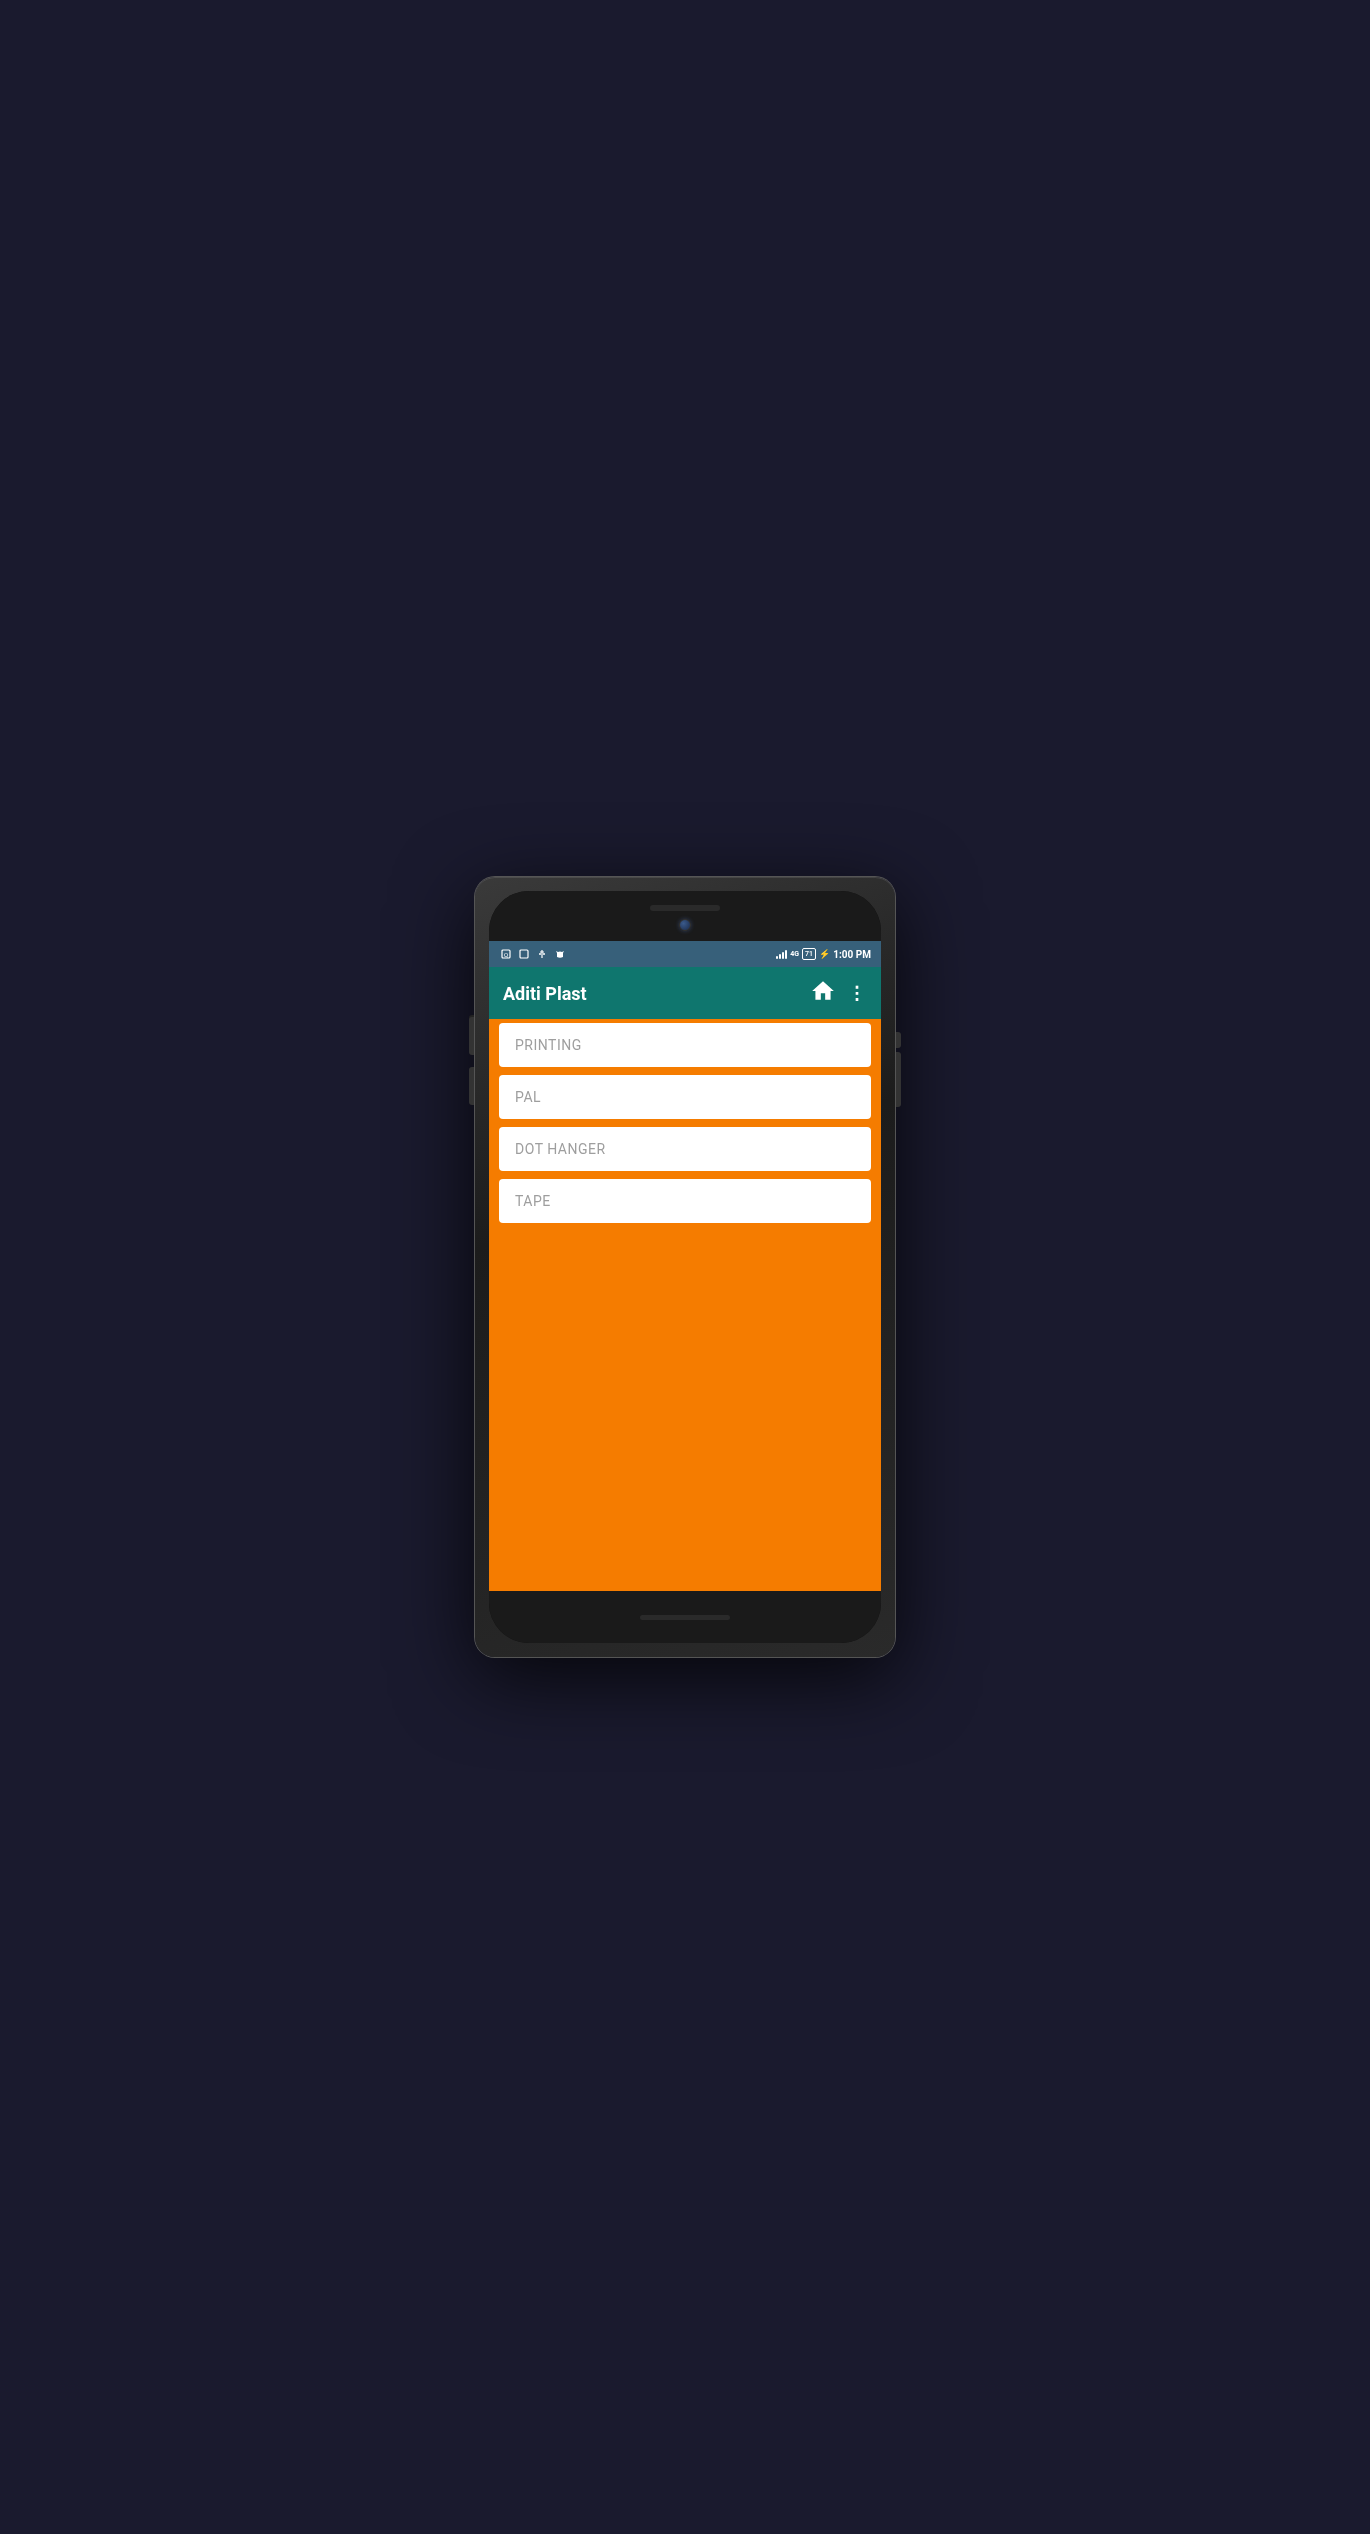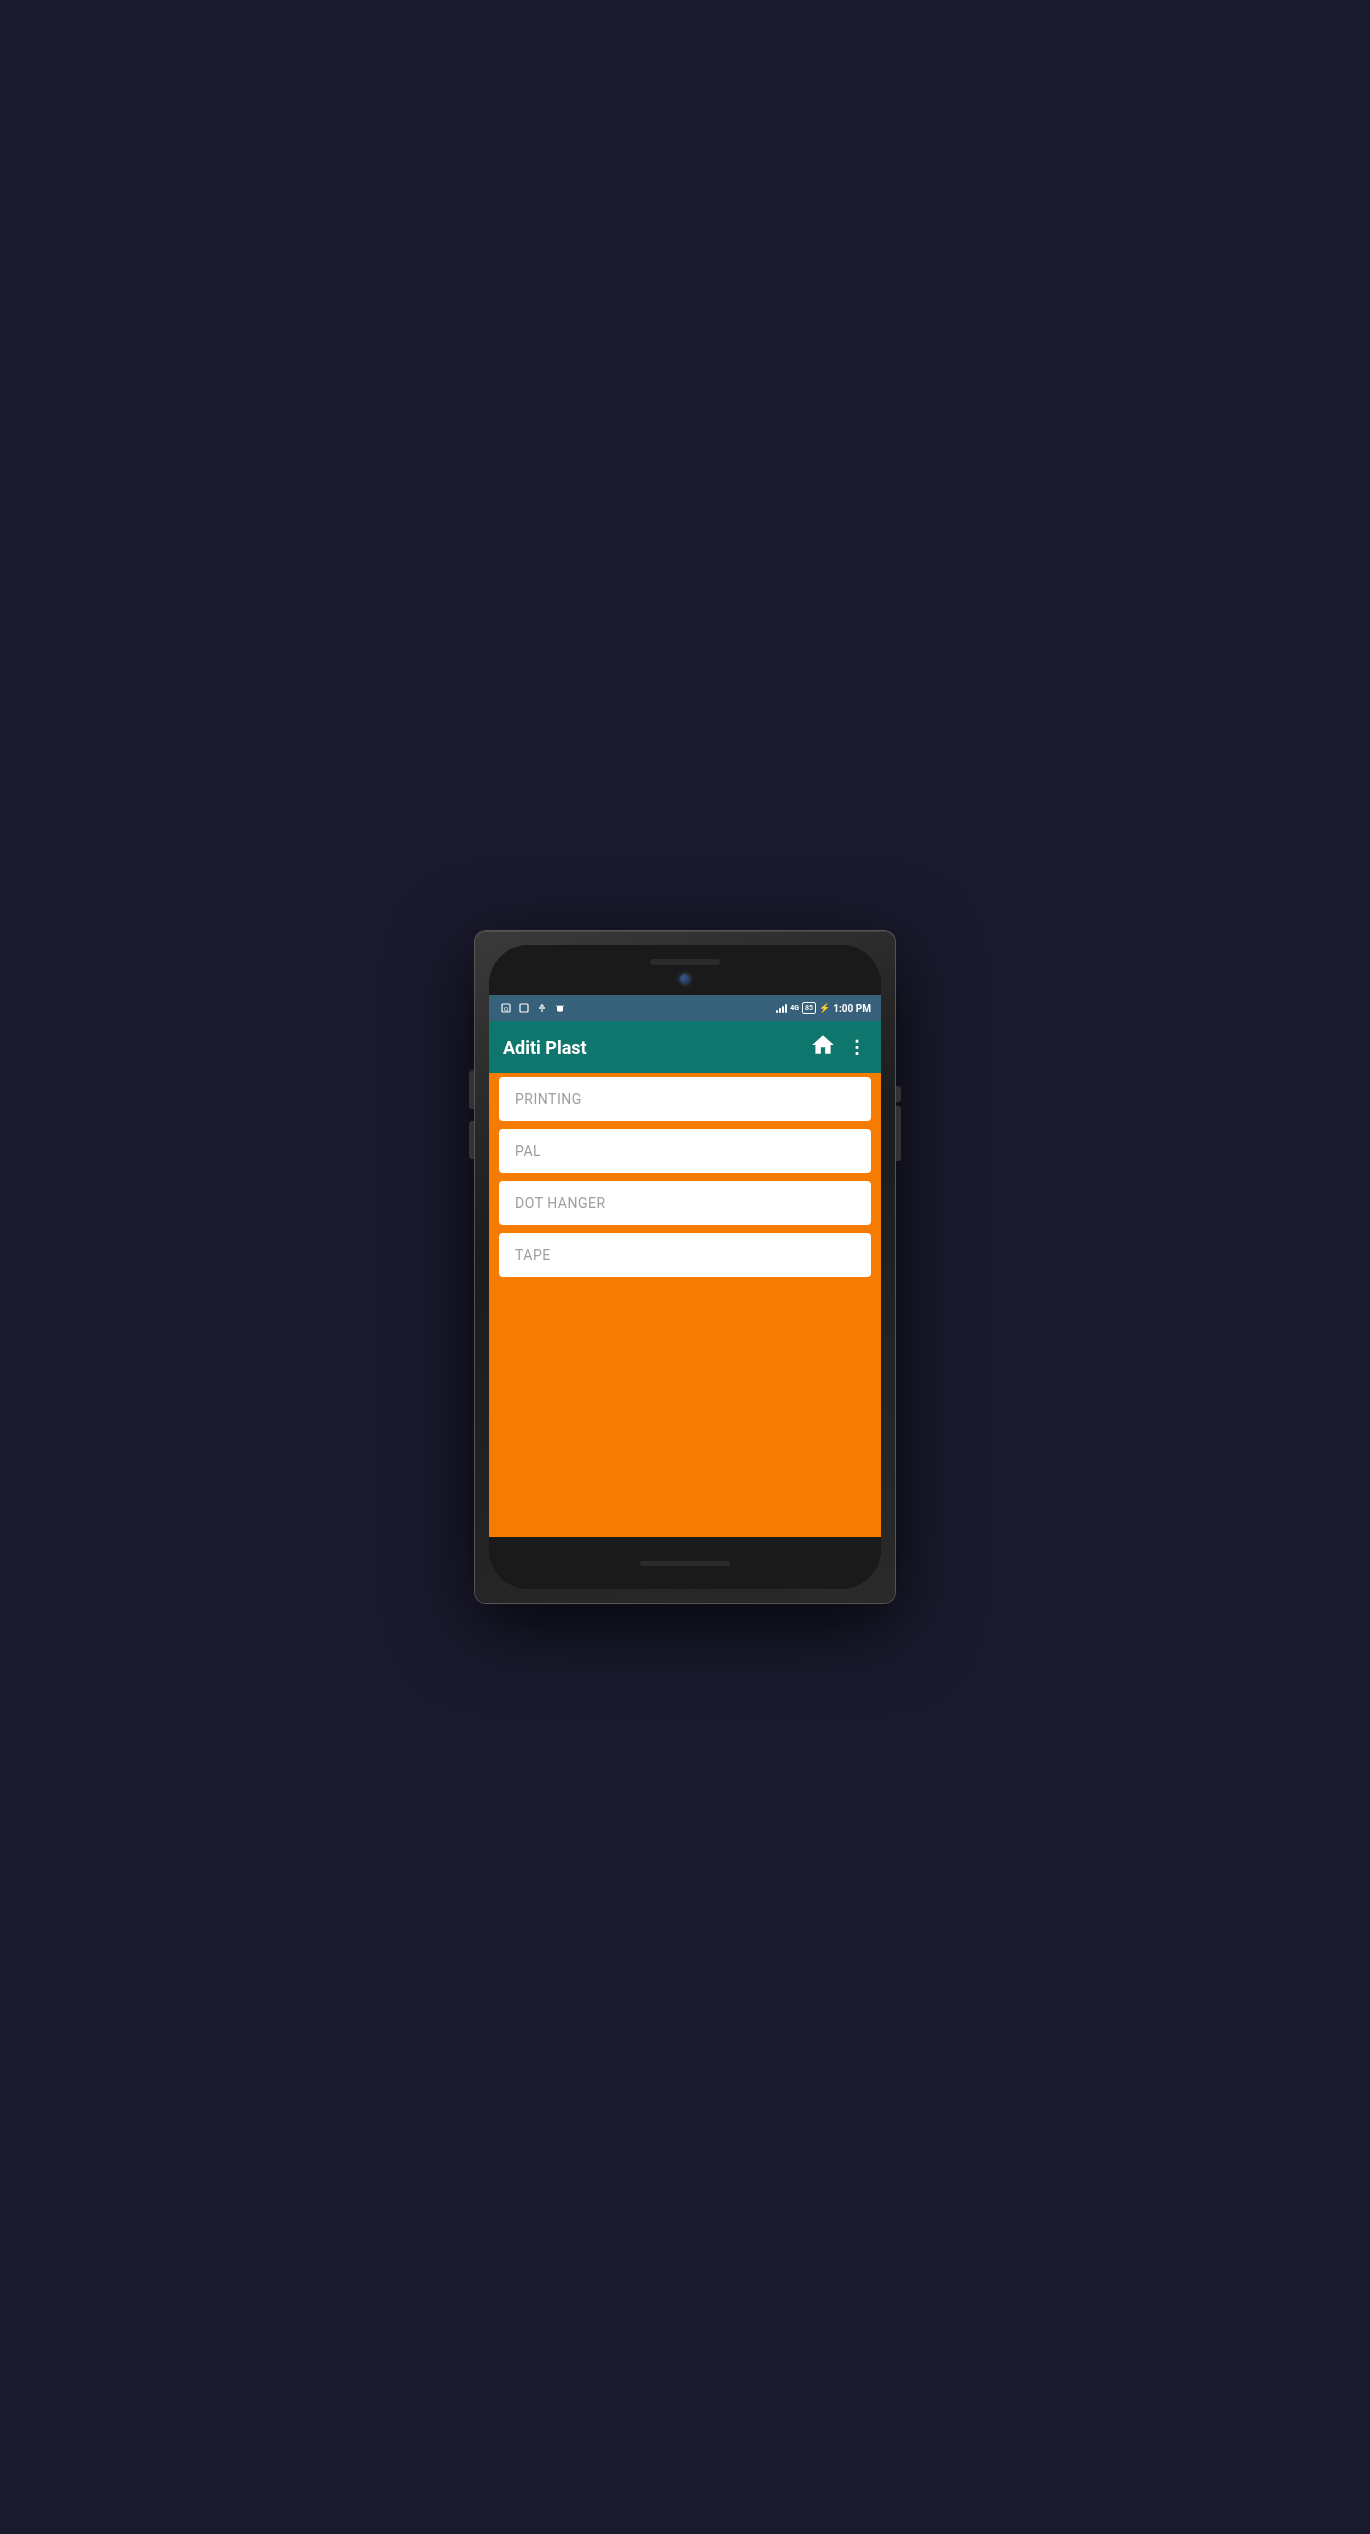--- a/index.html
+++ b/index.html
@@ -8,23 +8,23 @@
       background: #1a1a2e;
       display: flex;
       justify-content: center;
       align-items: center;
       min-height: 100vh;
       font-family: 'Roboto', Arial, sans-serif;
     }
 
     .phone-outer {
       width: 420px;
-      height: 672px;
+      height: 780px;
       background: linear-gradient(160deg, #3a3a3a 0%, #1c1c1c 40%, #2a2a2a 100%);
-      border-radius: 11px;
+      border-radius: 20px;
       padding: 14px;
       box-shadow:
         0 0 0 1px #555,
         0 20px 80px rgba(0,0,0,0.8),
         inset 0 1px 0 rgba(255,255,255,0.1);
       position: relative;
     }
 
     
     .btn-left-vol {
@@ -309,21 +309,21 @@
         </div>
         <div class="status-right">
           <div class="signal-bars">
             <div class="signal-bar" style="height:3px;"></div>
             <div class="signal-bar" style="height:5px;"></div>
             <div class="signal-bar" style="height:7px;"></div>
             <div class="signal-bar" style="height:9px;"></div>
           </div>
           <span style="font-size:7px; color:white; font-weight:bold;">4G</span>
           <div class="battery-box">
-            <span>85</span>
+            <span>71</span>
           </div>
           <span style="font-size:9px; color:white;">⚡</span>
           <span style="font-size:10px; color:white; font-weight:700;">1:00 PM</span>
         </div>
       </div>
 
       <div class="app-bar">
         <span class="app-title">Aditi Plast</span>
         <div class="app-bar-icons">
           <div>

